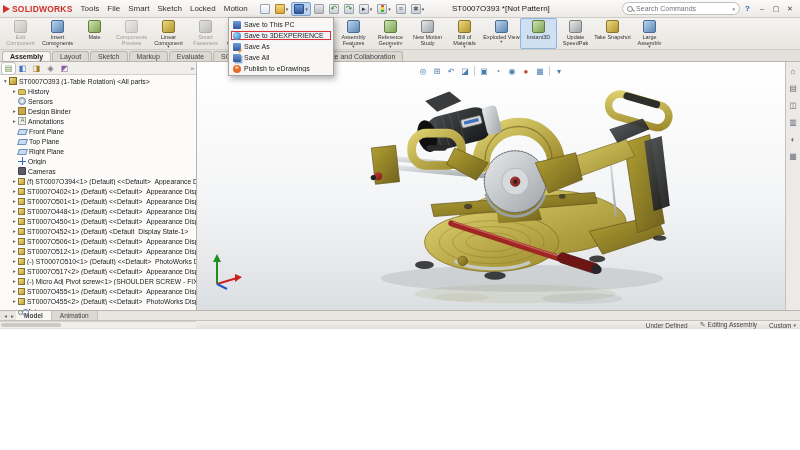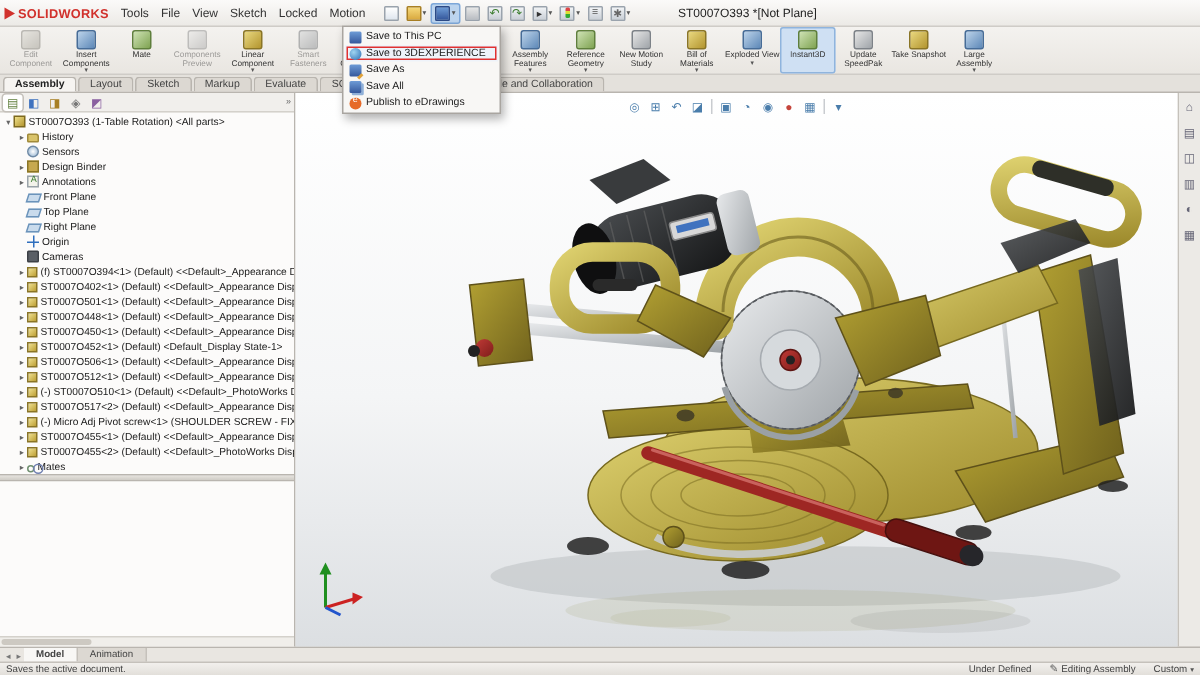--- a/index.html
+++ b/index.html
@@ -1,17 +1,17 @@
 <!DOCTYPE html>
 <html><head>
 <meta charset="utf-8">
 <style>
 *{margin:0;padding:0;box-sizing:border-box}
 html,body{width:800px;height:450px;overflow:hidden;font-family:"Liberation Sans",sans-serif}
-.app{position:relative;width:800px;height:450px;background:#e9e7e3;display:flex;flex-direction:column;overflow:hidden;font-family:"Liberation Sans",sans-serif}
+.app{position:relative;width:800px;height:329px;background:#e9e7e3;display:flex;flex-direction:column;overflow:hidden;font-family:"Liberation Sans",sans-serif}
 
 
 .titlebar{height:18px;flex:0 0 18px;display:flex;align-items:center;background:linear-gradient(#fbfaf9,#eceae6);border-bottom:1px solid #cfccc7;padding:0 3px;position:relative;z-index:30}
 .logo{display:flex;align-items:center;gap:2px;margin-right:4px}
 .logo-mark{width:0;height:0;border-top:4px solid transparent;border-bottom:4px solid transparent;border-left:7px solid #d1312c}
 .logo-text{color:#d1312c;font-weight:bold;font-size:8.5px;letter-spacing:.2px}
 .menubar{display:flex;align-items:center}
 .menu-item{font-size:8px;padding:2px 4px;color:#333;cursor:default}
 .quickbar{display:flex;align-items:center;margin-left:6px;gap:1px}
 .qt-btn{display:flex;align-items:center;padding:1px 2px;border-radius:2px;gap:1px}
@@ -132,21 +132,21 @@
 <div class="app">
 
   <div class="titlebar">
     <div class="logo">
       <span class="logo-mark"></span>
       <span class="logo-text">SOLIDWORKS</span>
     </div>
     <div id="menubar" class="menubar">
         <div class="menu-item">Tools</div>
         <div class="menu-item">File</div>
-        <div class="menu-item">View</div>
+        <div class="menu-item">Smart</div>
         <div class="menu-item">Sketch</div>
         <div class="menu-item">Locked</div>
         <div class="menu-item">Motion</div>
       </div>
     <div id="quickbar" class="quickbar">
         <div class="qt-btn">
           <span class="qt-g qt-new"></span>
         </div>
         <div class="qt-btn">
           <span class="qt-g qt-open"></span>
@@ -174,21 +174,34 @@
           <span class="qt-caret">▾</span>
         </div>
         <div class="qt-btn">
           <span class="qt-g qt-file-properties"></span>
         </div>
         <div class="qt-btn">
           <span class="qt-g qt-options"></span>
           <span class="qt-caret">▾</span>
         </div>
       </div>
-    <div class="doc-title">ST0007O393 *[Not Plane]</div>
+    <div class="doc-title">ST0007O393 *[Not Pattern]</div>
+    <div class="tb-right">
+      <div class="searchbox">
+        <span class="s-mag"></span>
+        <input placeholder="Search Commands" style="">
+        <span class="s-caret">▾</span>
+      </div>
+      <span class="help-btn">?</span>
+      <div class="winbtns">
+        <span class="winbtn">–</span>
+        <span class="winbtn">▢</span>
+        <span class="winbtn">✕</span>
+      </div>
+    </div>
   </div>
 
   <div id="ribbon" class="ribbon">
       <div class="rbtn disabled">
         <span class="ric ric0"></span>
         <span class="rlabel">Edit Component</span>
       </div>
       <div class="rbtn">
         <span class="ric ric1"></span>
         <span class="rlabel">Insert Components</span>

